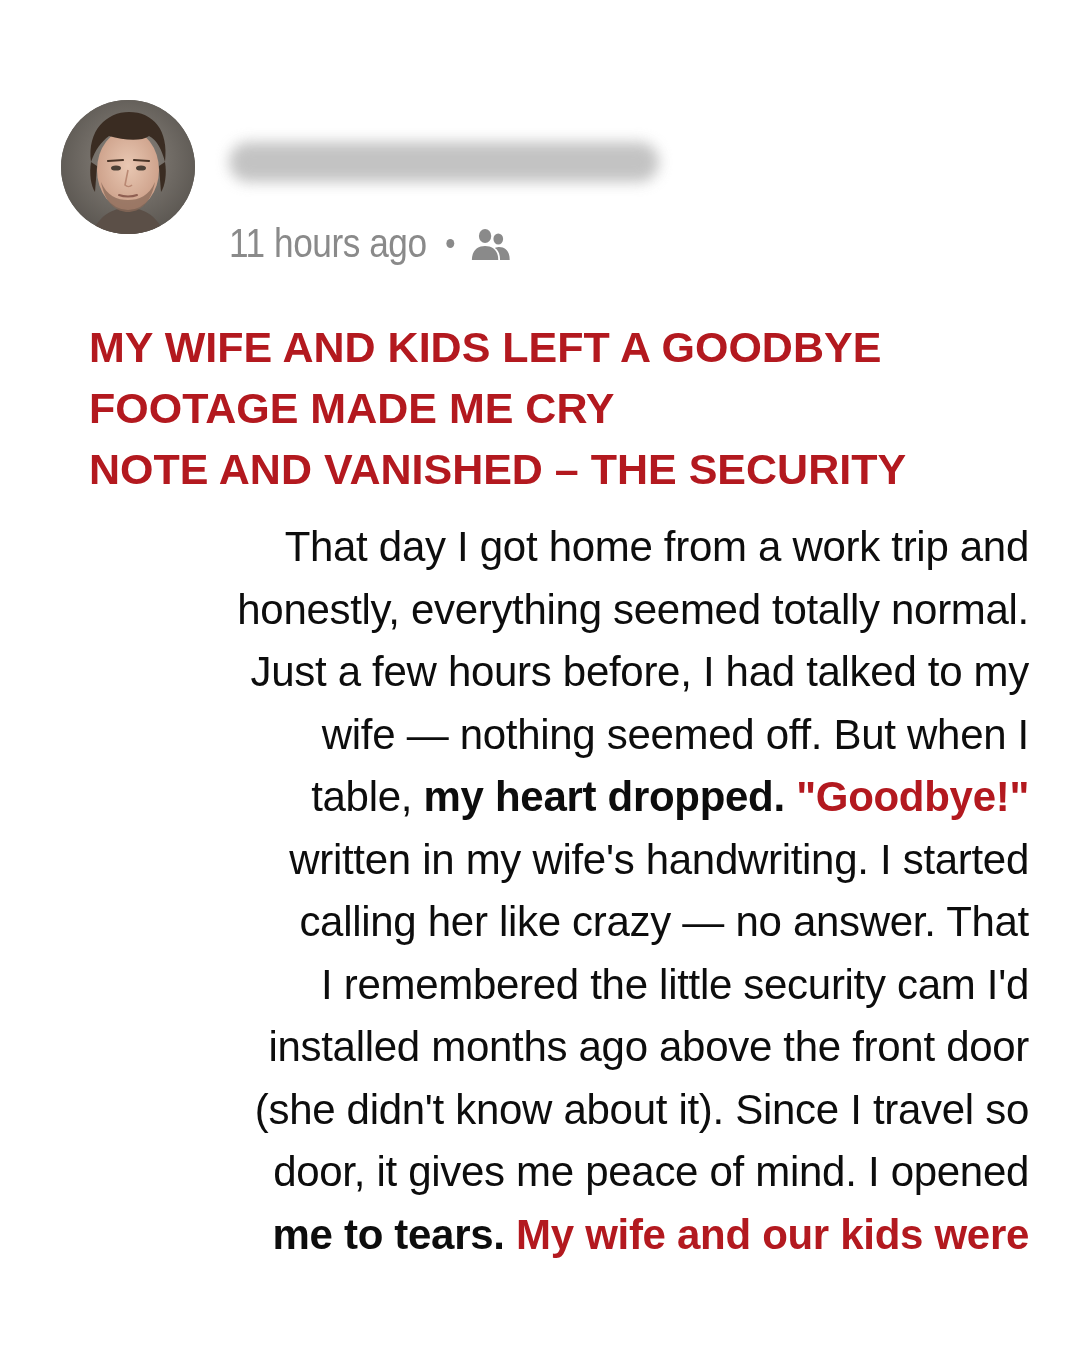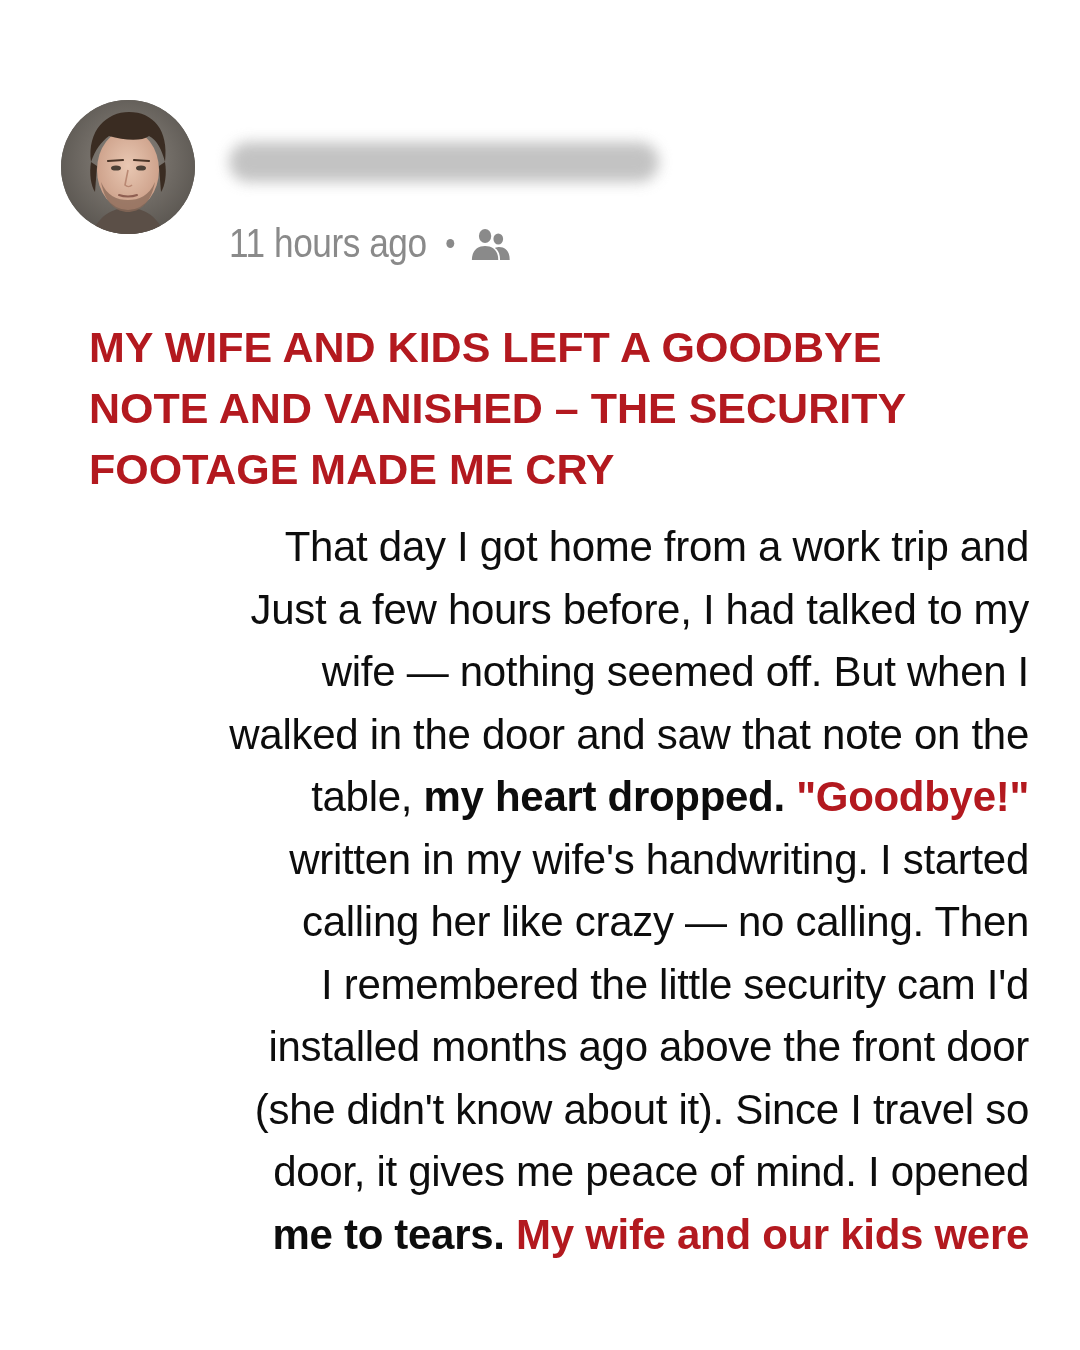--- a/index.html
+++ b/index.html
@@ -150,32 +150,32 @@
           <path d="M2 34 C2 24 9 20 17 20 C25 20 32 24 32 34 Z" fill="#8a8a8a"></path>
           <circle cx="32" cy="13" r="5.5" fill="#8a8a8a"></circle>
           <path d="M28 22 C30 21 32 21 33 21 C40 21 45 25 45 34 L34 34 C34 28 32 24 28 22 Z" fill="#8a8a8a"></path>
         </svg>
       </span>
     </div>
   </div>
 
   <h1 class="title">
     <span style="display:block">MY WIFE AND KIDS LEFT A GOODBYE</span>
+    <span style="display:block">FOOTAGE MADE ME CRY</span>
     <span style="display:block">NOTE AND VANISHED – THE SECURITY</span>
-    <span style="display:block">FOOTAGE MADE ME CRY</span>
   </h1>
 
   <div class="body-text">
     <span class="line"><span>That day I got home from a work trip and</span></span>
+    <span class="line"><span>honestly, everything seemed totally normal.</span></span>
     <span class="line"><span>Just a few hours before, I had talked to my</span></span>
     <span class="line"><span>wife — nothing seemed off. But when I</span></span>
-    <span class="line"><span>walked in the door and saw that note on the</span></span>
     <span class="line"><span>table, </span><span class="bold">my heart dropped.</span><span> </span><span class="red">"Goodbye!"</span></span>
     <span class="line"><span>written in my wife's handwriting. I started</span></span>
-    <span class="line"><span>calling her like crazy — no calling. Then</span></span>
+    <span class="line"><span>calling her like crazy — no answer. That</span></span>
     <span class="line"><span>I remembered the little security cam I'd</span></span>
     <span class="line"><span>installed months ago above the front door</span></span>
     <span class="line"><span>(she didn't know about it). Since I travel so</span></span>
     <span class="line"><span>door, it gives me peace of mind. I opened</span></span>
     <span class="line"><span class="bold">me to tears.</span><span> </span><span class="red">My wife and our kids were</span></span>
   </div>
 
 </div>
 
 </body></html>

